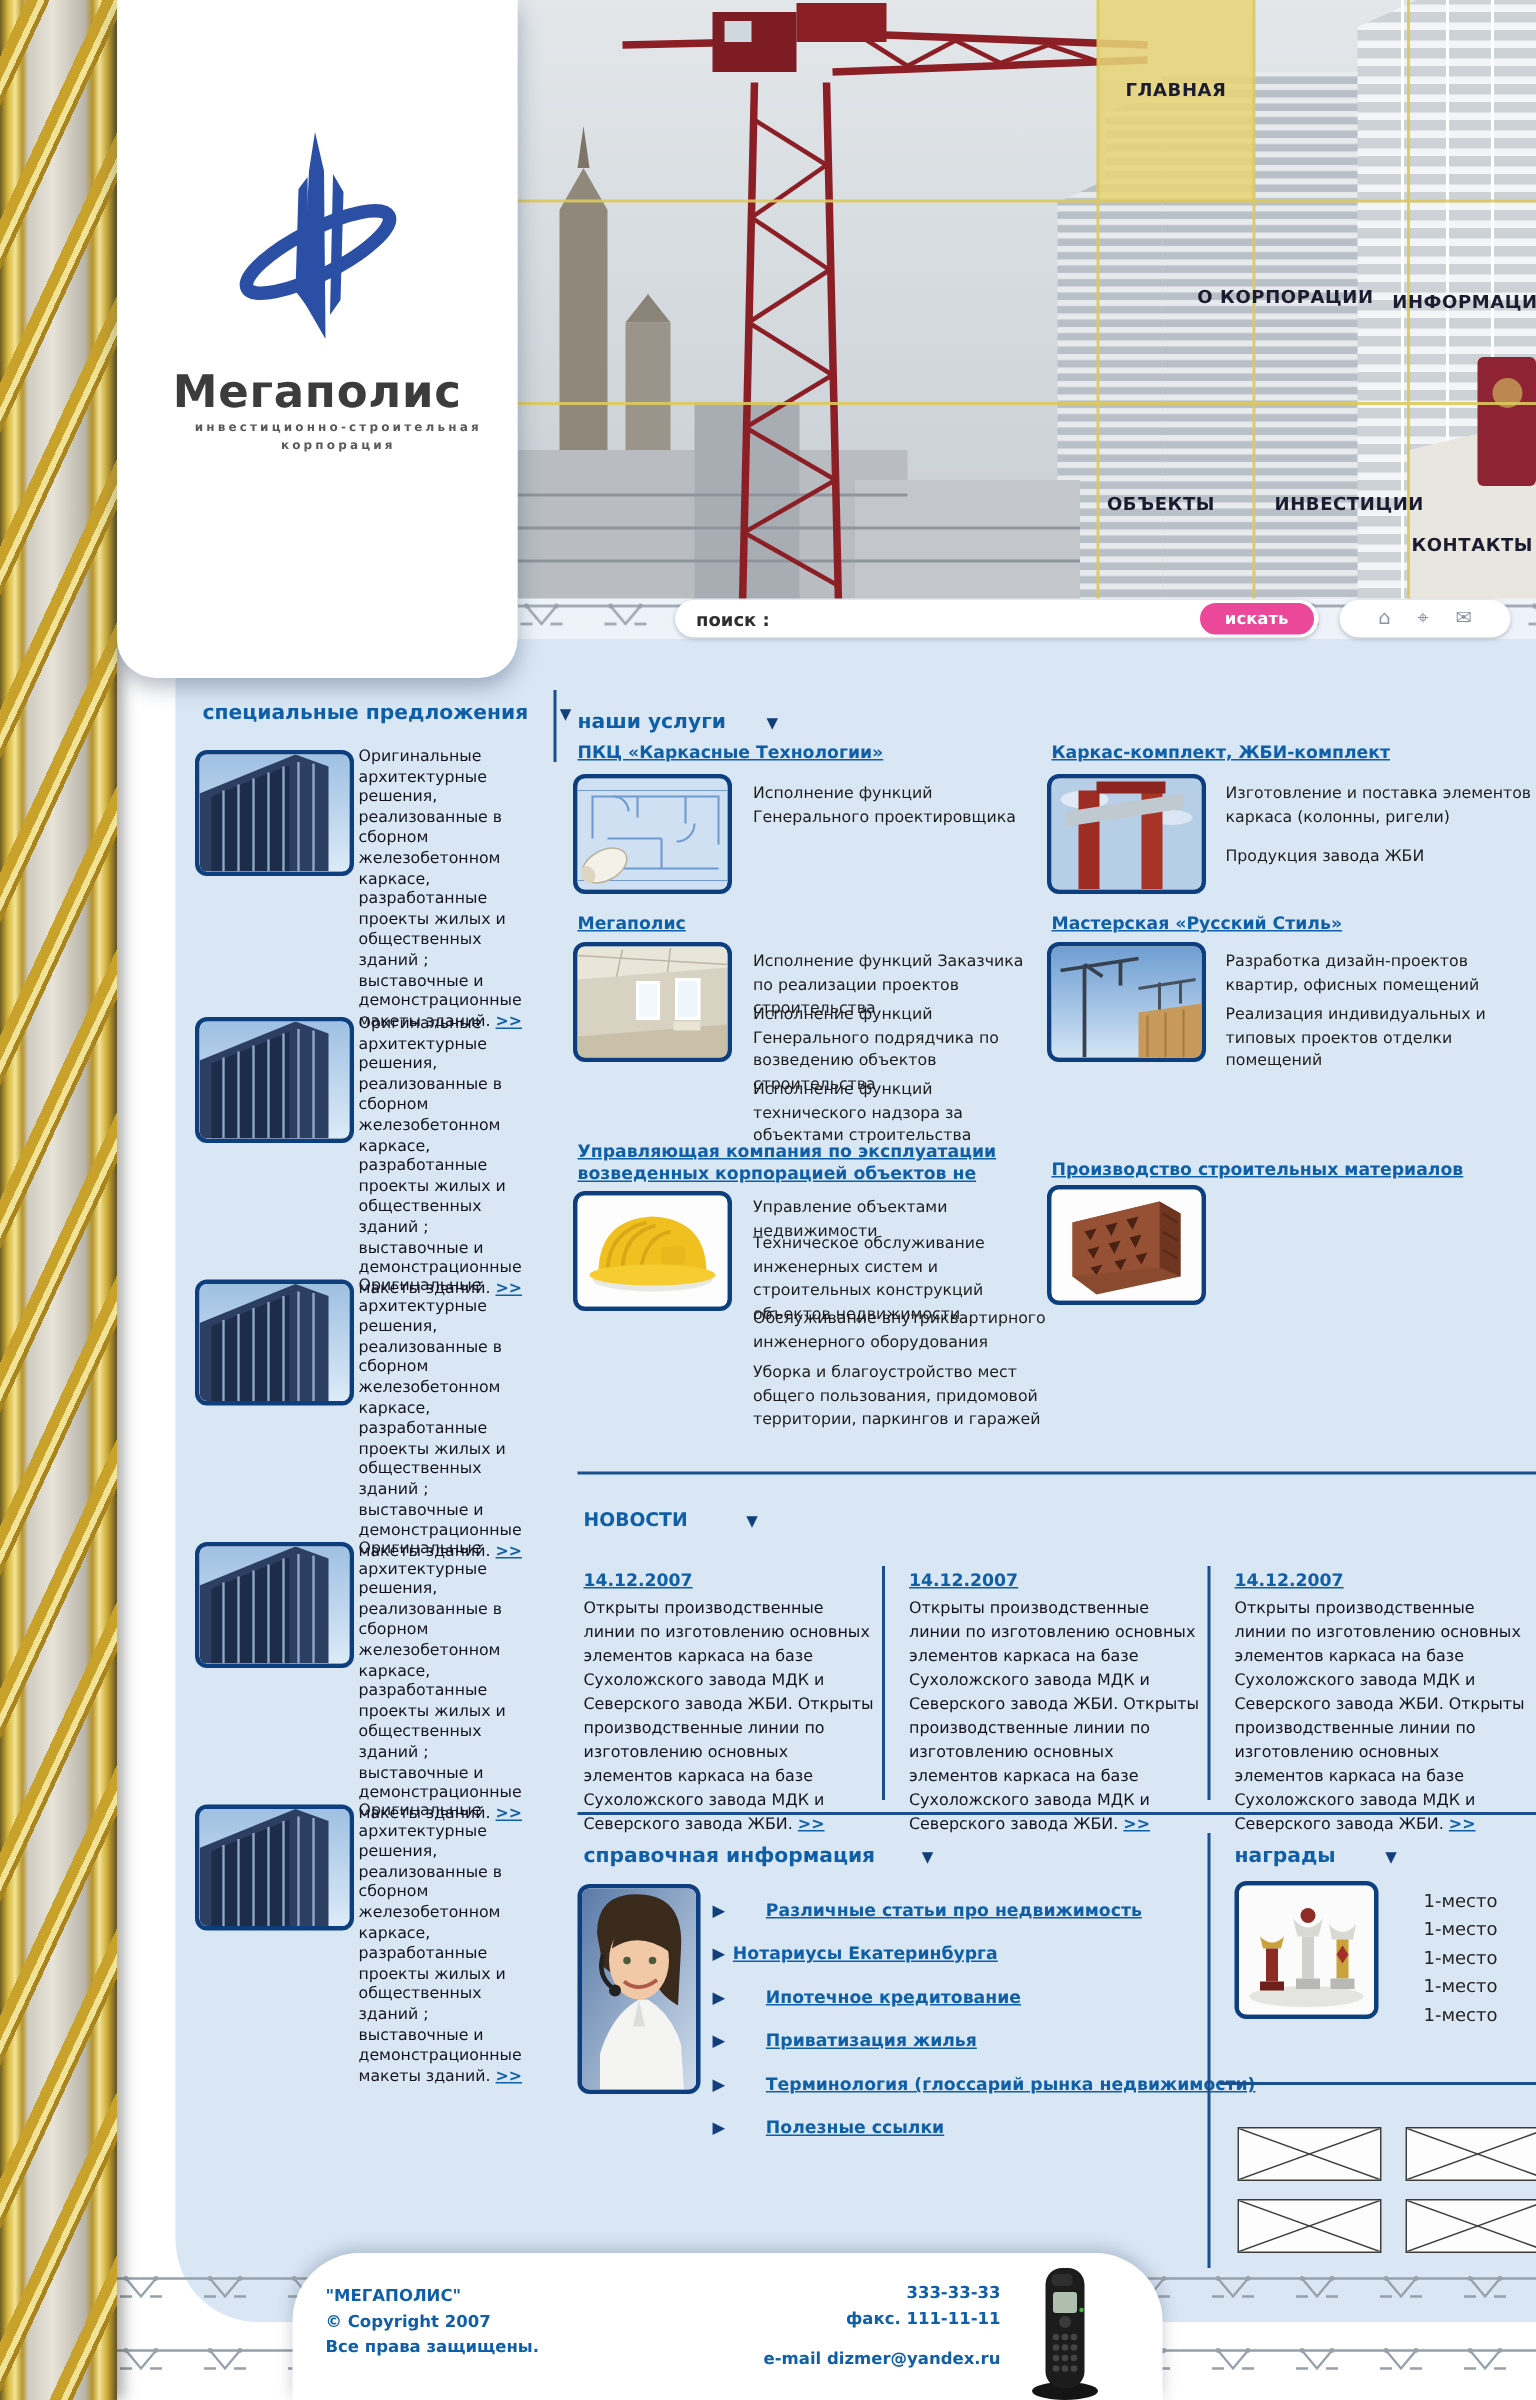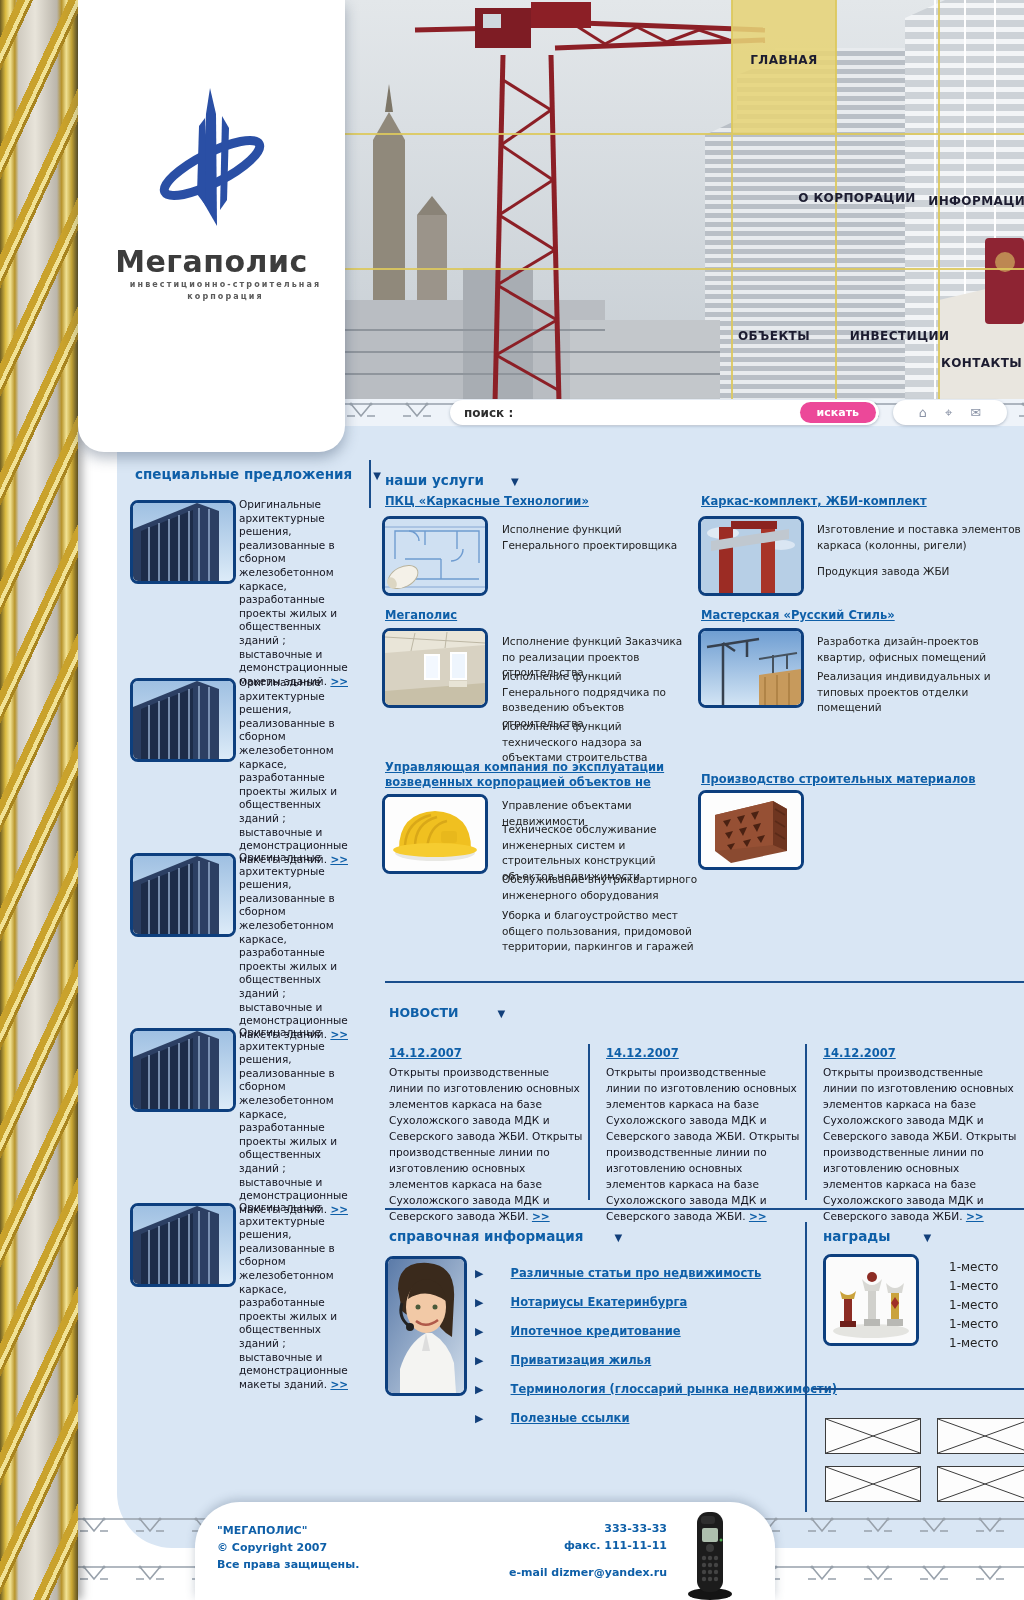--- a/index.html
+++ b/index.html
@@ -443,21 +443,21 @@
       <path d="M14,44 Q10,58 20,66" stroke="#222" stroke-width="3" fill="none"></path>
       <circle cx="22" cy="68" r="4" fill="#222"></circle>
       <path d="M38,74 Q20,84 12,110 L12,134 L68,134 L66,104 Q60,84 44,74 Z" fill="#f4f4f2"></path>
       <path d="M38,74 L34,92 L42,92 Z" fill="#ddd"></path>
     </svg></div>
   <div class="abs" style="left:358px;top:836px">
     <div style="display:flex;flex-direction:column;gap:10px">
       <div><span class="bullet">▶</span>
         <a class="blink" style="margin-left:22px">Различные статьи про недвижимость</a></div>
       <div><span class="bullet">▶</span>
-        <a class="blink" style="margin-left:22px">Нотариусы Екатеринбурга</a></div>
+        <a class="blink" style="">Нотариусы Екатеринбурга</a></div>
       <div><span class="bullet">▶</span>
         <a class="blink" style="margin-left:22px">Ипотечное кредитование</a></div>
       <div><span class="bullet">▶</span>
         <a class="blink" style="margin-left:22px">Приватизация жилья</a></div>
       <div><span class="bullet">▶</span>
         <a class="blink" style="margin-left:22px">Терминология (глоссарий рынка недвижимости)</a></div>
       <div><span class="bullet">▶</span>
         <a class="blink" style="margin-left:22px">Полезные ссылки</a></div>
     </div>
   </div>

